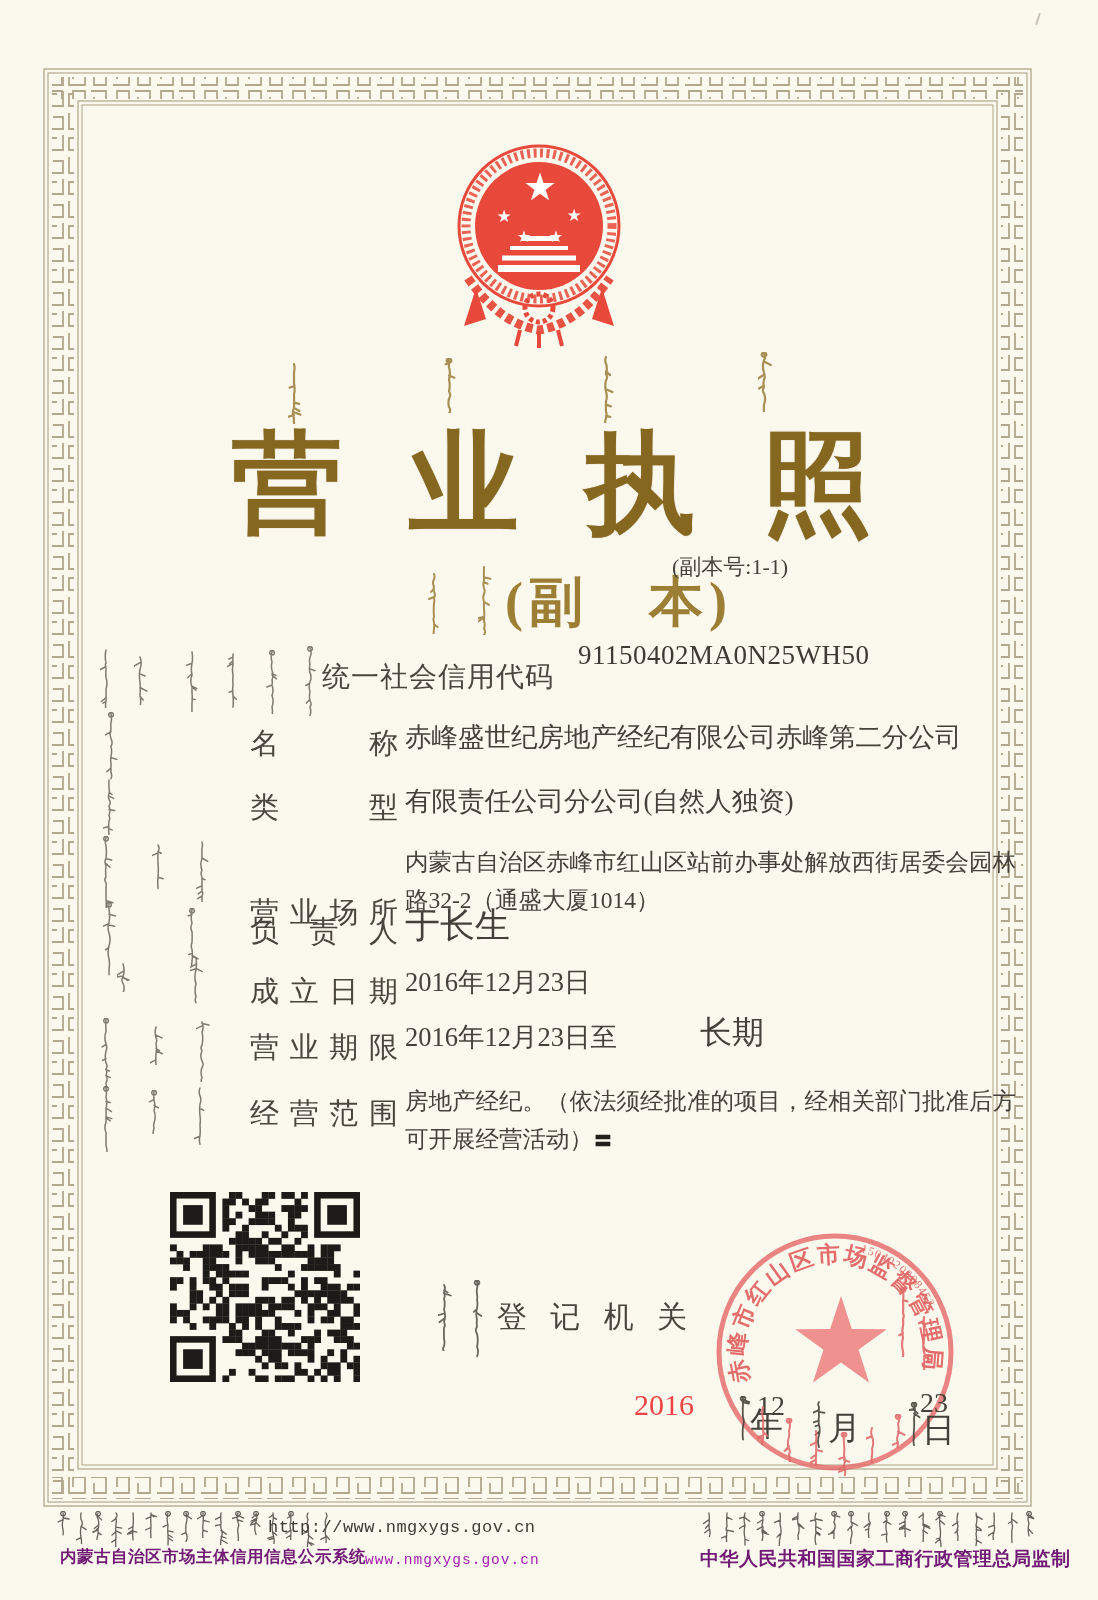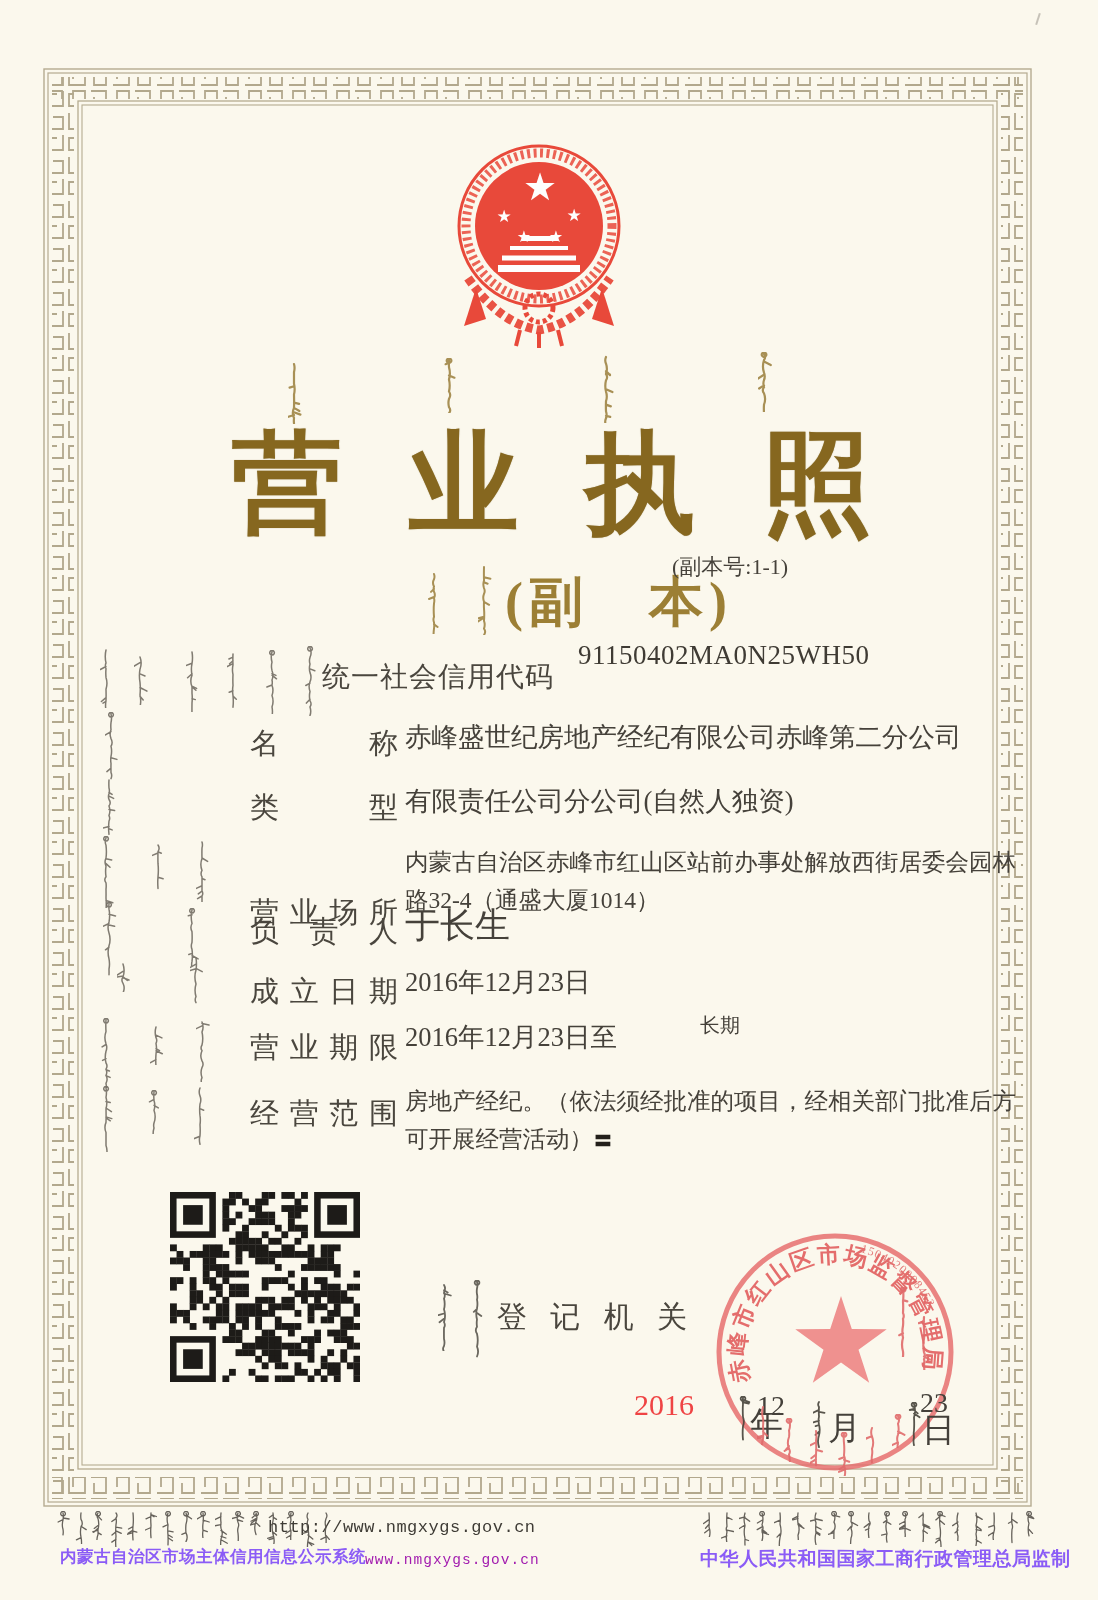--- a/index.html
+++ b/index.html
@@ -16,21 +16,21 @@
   .mono{font-family:Liberation Mono, monospace}
   #title{
     left:232px;top:428px;width:640px;font-size:110px;font-weight:700;
     font-family:"Liberation Sans",sans-serif;color:#86671f;line-height:1.0;
     text-shadow:0 0 1px rgba(110,85,25,.55);
   }
   #subtitle{left:505px;top:566px;font-size:54px;color:#9c7f35;letter-spacing:6px;font-weight:600}
   #copyno{left:672px;top:552px;font-size:22px;color:#46423b}
   #creditlabel{left:322px;top:658px;font-size:28px;letter-spacing:1px;color:#4a463e}
   #creditvalue{left:578px;top:640px;font-size:27px;letter-spacing:.5px;color:#3f3b34}
-  .footer-cjk{font-family:Liberation Serif, serif;font-weight:600;color:#8b5cf6}
+  .footer-cjk{font-family:Liberation Serif, serif;font-weight:600;color:#701a75}
   svg{display:block}
 </style>
 </head>
 <body>
 
 <svg class="abs" style="left:0;top:0" width="1098" height="1600">
   <defs>
     <pattern id="meander" width="44" height="22" patternUnits="userSpaceOnUse">
       <path d="M3,3 H18 V19 H6 V9 M25,19 H41 V3 H29 V13" fill="none" stroke="#b2a88d" stroke-width="1.8"></path>
     </pattern>
@@ -91,21 +91,21 @@
     <span>型</span>
   </div>
 <div class="abs val" style="top:784px">有限责任公司分公司(自然人独资)</div>
 
 <div class="abs lbl spread" style="top:893px">
     <span>营</span>
     <span>业</span>
     <span>场</span>
     <span>所</span>
   </div>
-<div class="abs val wrapval" style="top:843px">内蒙古自治区赤峰市红山区站前办事处解放西街居委会园林路32-4（通盛大厦1014）</div>
+<div class="abs val wrapval" style="top:843px">内蒙古自治区赤峰市红山区站前办事处解放西街居委会园林路32-2（通盛大厦1014）</div>
 
 <div class="abs lbl spread" style="top:912px">
     <span>负</span>
     <span>责</span>
     <span>人</span>
   </div>
 <div class="abs val" style="top:903px;font-size:35px">于长生</div>
 
 <div class="abs lbl spread" style="top:972px">
     <span>成</span>
@@ -115,21 +115,21 @@
   </div>
 <div class="abs val" style="top:965px">2016年12月23日</div>
 
 <div class="abs lbl spread" style="top:1028px">
     <span>营</span>
     <span>业</span>
     <span>期</span>
     <span>限</span>
   </div>
 <div class="abs val" style="top:1020px">2016年12月23日至</div>
-<div class="abs val" style="top:1012px;left:700px;font-size:20px">长期</div>
+<div class="abs val" style="top:1012px;left:700px;font-size:32px">长期</div>
 
 <div class="abs lbl spread" style="top:1094px">
     <span>经</span>
     <span>营</span>
     <span>范</span>
     <span>围</span>
   </div>
 <div class="abs val wrapval" style="top:1082px"><span>房地产经纪。（依法须经批准的项目，经相关部门批准后方可开展经营活动）</span><span style="font-weight:700;color:#23201b;font-size:20px">〓</span></div>
 
 <svg id="qr" class="abs" style="left:170px;top:1192px" width="190" height="190">

